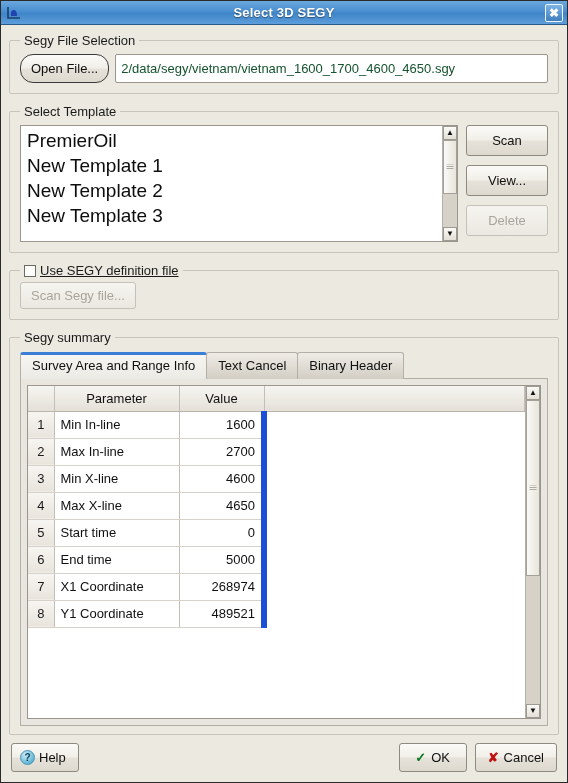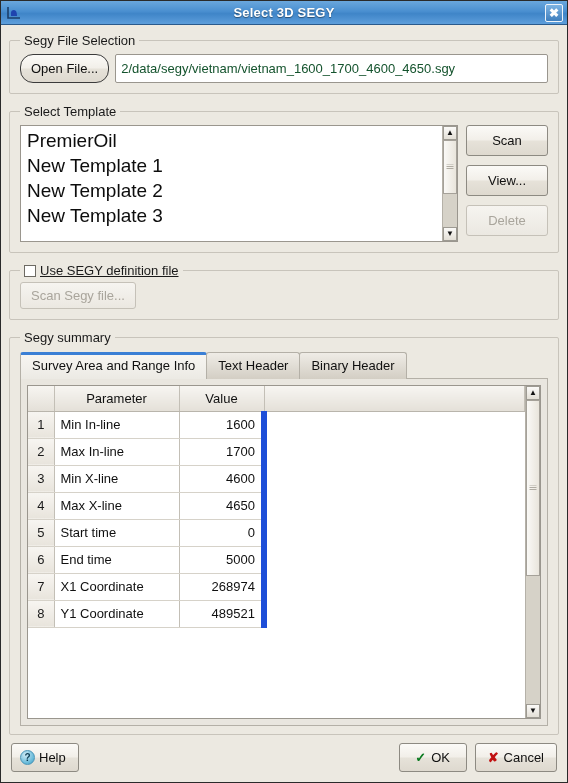--- a/index.html
+++ b/index.html
@@ -376,21 +376,21 @@
         <span>Use SEGY definition file</span>
       </legend>
       <button class="btn disabled">Scan Segy file...</button>
     </fieldset>
 
     <fieldset class="group" style="flex:1 1 auto; display:flex; flex-direction:column; min-height:0; margin-bottom:0; padding-bottom:8px;">
       <legend>Segy summary</legend>
 
       <div class="tabs">
         <div class="tab active">Survey Area and Range Info</div>
-        <div class="tab">Text Header</div>
+        <div class="tab">Text Cancel</div>
         <div class="tab">Binary Header</div>
       </div>
 
       <div class="tabpanel">
         <div class="table-wrap">
           <div class="table-scrollarea">
             <table class="grid">
               <colgroup>
                 <col class="col-num">
                   <col class="col-param">
@@ -408,21 +408,21 @@
               <tbody>
                 <tr>
                   <td class="rownum">1</td>
                   <td class="param">Min In-line</td>
                   <td class="value">1600</td>
                   <td class="blank"></td>
                 </tr>
                 <tr>
                   <td class="rownum">2</td>
                   <td class="param">Max In-line</td>
-                  <td class="value">1700</td>
+                  <td class="value">2700</td>
                   <td class="blank"></td>
                 </tr>
                 <tr>
                   <td class="rownum">3</td>
                   <td class="param">Min X-line</td>
                   <td class="value">4600</td>
                   <td class="blank"></td>
                 </tr>
                 <tr>
                   <td class="rownum">4</td>

